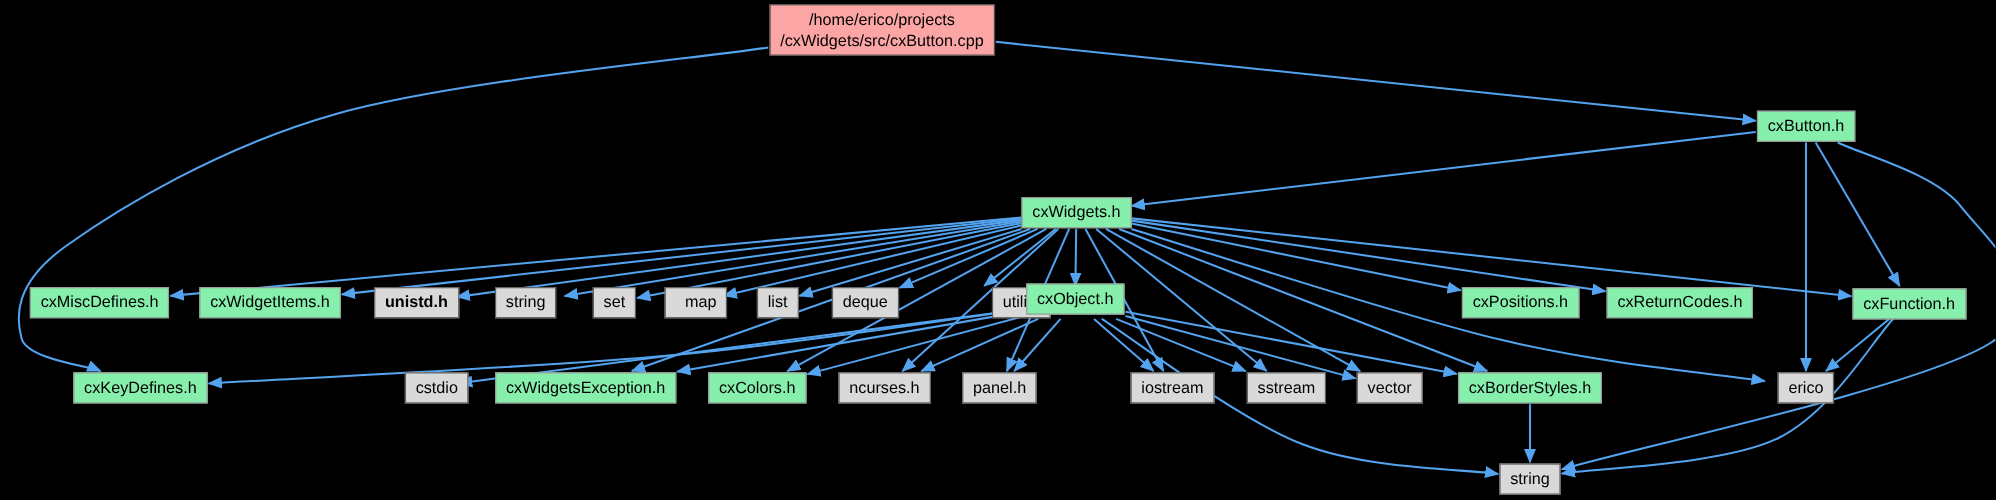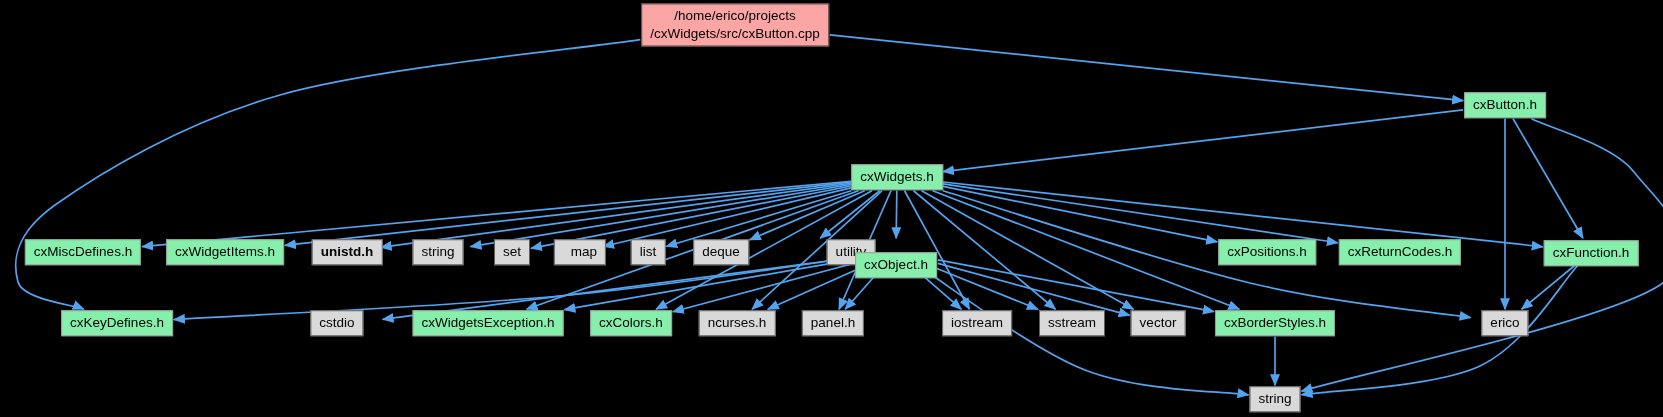--- a/index.html
+++ b/index.html
@@ -75,26 +75,26 @@
       <div class="node internal" style="left: 897px; top: 177px;">cxWidgets.h</div>
       <div class="node internal" style="left: 83px; top: 252px;">cxMiscDefines.h</div>
       <div class="node internal" style="left: 225px; top: 252px;">cxWidgetItems.h</div>
       <div class="node external" style="left: 347px; top: 252px; font-weight: bold;">unistd.h</div>
       <div class="node external" style="left: 438px; top: 252px;">string</div>
       <div class="node external" style="left: 512px; top: 252px;">set</div>
       <div class="node external" style="left: 580px; top: 252px; padding-left: 16px;">map</div>
       <div class="node external" style="left: 648px; top: 252px;">list</div>
       <div class="node external" style="left: 721px; top: 252px;">deque</div>
       <div class="node external" style="left: 803px; top: 252px; margin-left: 48px;">utility</div>
-      <div class="node internal" style="left: 896px; top: 265px;">cxObject.h</div>
+      <div class="node internal" style="left: 896px; top: 249px;">cxObject.h</div>
       <div class="node internal" style="left: 1267px; top: 252px;">cxPositions.h</div>
       <div class="node internal" style="left: 1400px; top: 252px;">cxReturnCodes.h</div>
       <div class="node internal" style="left: 1591px; top: 253px;">cxFunction.h</div>
       <div class="node internal" style="left: 117px; top: 323px;">cxKeyDefines.h</div>
-      <div class="node external" style="left: 337px; top: 323px; text-align: right;">cstdio</div>
+      <div class="node external" style="left: 364px; top: 323px; text-align: right;">cstdio</div>
       <div class="node internal" style="left: 488px; top: 323px;">cxWidgetsException.h</div>
       <div class="node internal" style="left: 631px; top: 323px;">cxColors.h</div>
       <div class="node external" style="left: 737px; top: 323px;">ncurses.h</div>
       <div class="node external" style="left: 833px; top: 323px;">panel.h</div>
       <div class="node external" style="left: 977px; top: 323px;">iostream</div>
       <div class="node external" style="left: 1072px; top: 323px;">sstream</div>
       <div class="node external" style="left: 1158px; top: 323px;">vector</div>
       <div class="node internal" style="left: 1275px; top: 323px;">cxBorderStyles.h</div>
       <div class="node external" style="left: 1505px; top: 323px;">erico</div>
       <div class="node external" style="left: 1275px; top: 399px;">string</div>

